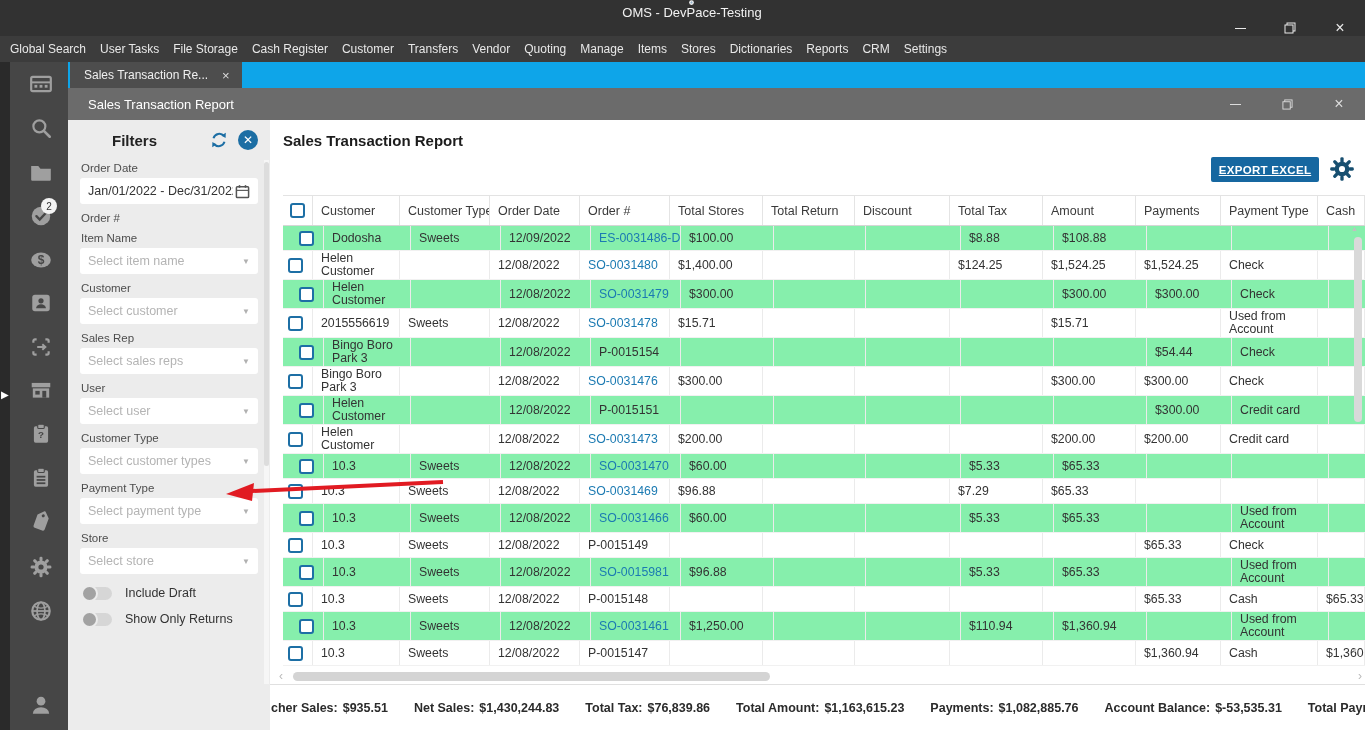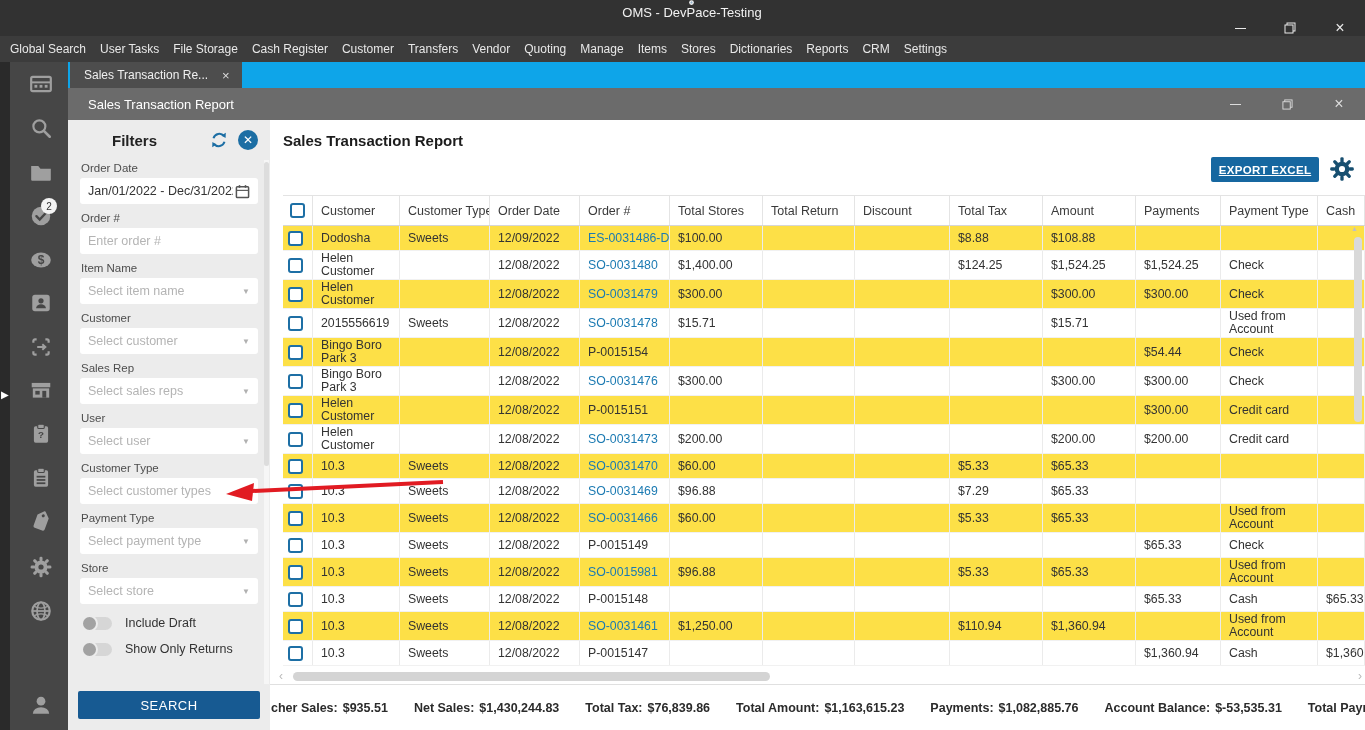--- a/index.html
+++ b/index.html
@@ -69,21 +69,21 @@
   .export-btn { position:absolute; top:37px; right:46px; width:108px; height:25px; background:#1667a0; color:#fff; font-size:11.5px; font-weight:bold; letter-spacing:.3px; display:flex; align-items:center; justify-content:center; border-radius:2px;text-decoration:underline; }
   .gear-btn { position:absolute; top:36px; right:10px; width:26px; height:26px; color:#174f70; }
   .gear-btn svg { width:26px; height:26px; }
 
   
   .rtable { position:absolute; top:75px; left:13px; right:0; bottom:62px; overflow:hidden; border-top:1px solid #e3e3e3; }
   .thead { display:grid; grid-template-columns: var(--cols); height:30px; border-bottom:1px solid #d6d6d6; background:#fff; }
   .th { display:flex; align-items:center; padding-left:8px; font-size:12.5px; color:#3a3a3a; border-right:1px solid #e4e4e4; white-space:nowrap; overflow:hidden; }
   .th.check, .td.check { justify-content:center; padding-left:0; }
   .tr { display:grid; grid-template-columns: var(--cols); border-bottom:1px solid #f1f1f1; min-height:25px; background:#fff; }
-  .tr.alt { background:#fde047; }
+  .tr.alt { background:#86efac;padding-left:11px; }
   .td { display:flex; align-items:center; padding:1px 4px 1px 8px; font-size:12.3px; color:#333; border-right:1px solid #ebebeb; line-height:13px; overflow:hidden; white-space:nowrap; }
   .td:nth-child(2), .td:nth-child(3), .td:nth-child(12) { white-space:normal; }
   .checkbox { width:15px; height:15px; border:2px solid #1d6fa5; border-radius:3px; background:#fff; flex:0 0 auto; }
   .order-num { color:#333; }
   .order-num.link { color:#1b7ab2; }
 
   .vscroll { position:absolute; top:105px; right:3px; bottom:76px; width:8px; }
   .varrow { position:absolute; right:4px; color:#c0c0c0; font-size:7px; line-height:1; }
   .vthumb { position:absolute; top:12px; width:8px; height:185px; background:#d9d9d9; border-radius:4px; }
 
@@ -305,21 +305,20 @@
           <rect x="1.5" y="3" width="13" height="11.5" rx="1" stroke-width="1.6"></rect>
           <line x1="1.5" y1="6.8" x2="14.5" y2="6.8" stroke-width="1.2"></line>
           <line x1="4.8" y1="1.2" x2="4.8" y2="4" stroke-width="1.6"></line>
           <line x1="11.2" y1="1.2" x2="11.2" y2="4" stroke-width="1.6"></line>
         </svg>
     </div>
   </div>
 
   <div class="ffield">
     <span class="flabel">Order #</span>
-    <input class="finput" type="text" placeholder="Enter order #" style="">
   </div>
 
   <div class="ffield">
     <span class="flabel">Item Name</span>
     <div class="finput">
       <span class="placeholder">Select item name</span>
       <span class="caret">▼</span>
     </div>
   </div>
 
@@ -380,21 +379,20 @@
   <div class="toggle-row">
     <span class="toggle">
         <span class="toggle-knob"></span>
       </span>
     <span class="toggle-label">Show Only Returns</span>
   </div>
 
   <div class="fscroll">
       <span class="fscroll-thumb"></span>
     </div>
-  <div class="search-btn">SEARCH</div>
 </div>
 
 <div class="main">
   <span class="report-title">Sales Transaction Report</span>
   <div class="export-btn">EXPORT EXCEL</div>
   <span class="gear-btn">
     <svg viewBox="0 0 22 22">
         <g fill="currentColor">
           <rect x="9.6" y="1" width="2.8" height="4.6" rx="1.2"></rect>
           <rect x="9.6" y="1" width="2.8" height="4.6" rx="1.2" transform="rotate(45 11 11)"></rect>

